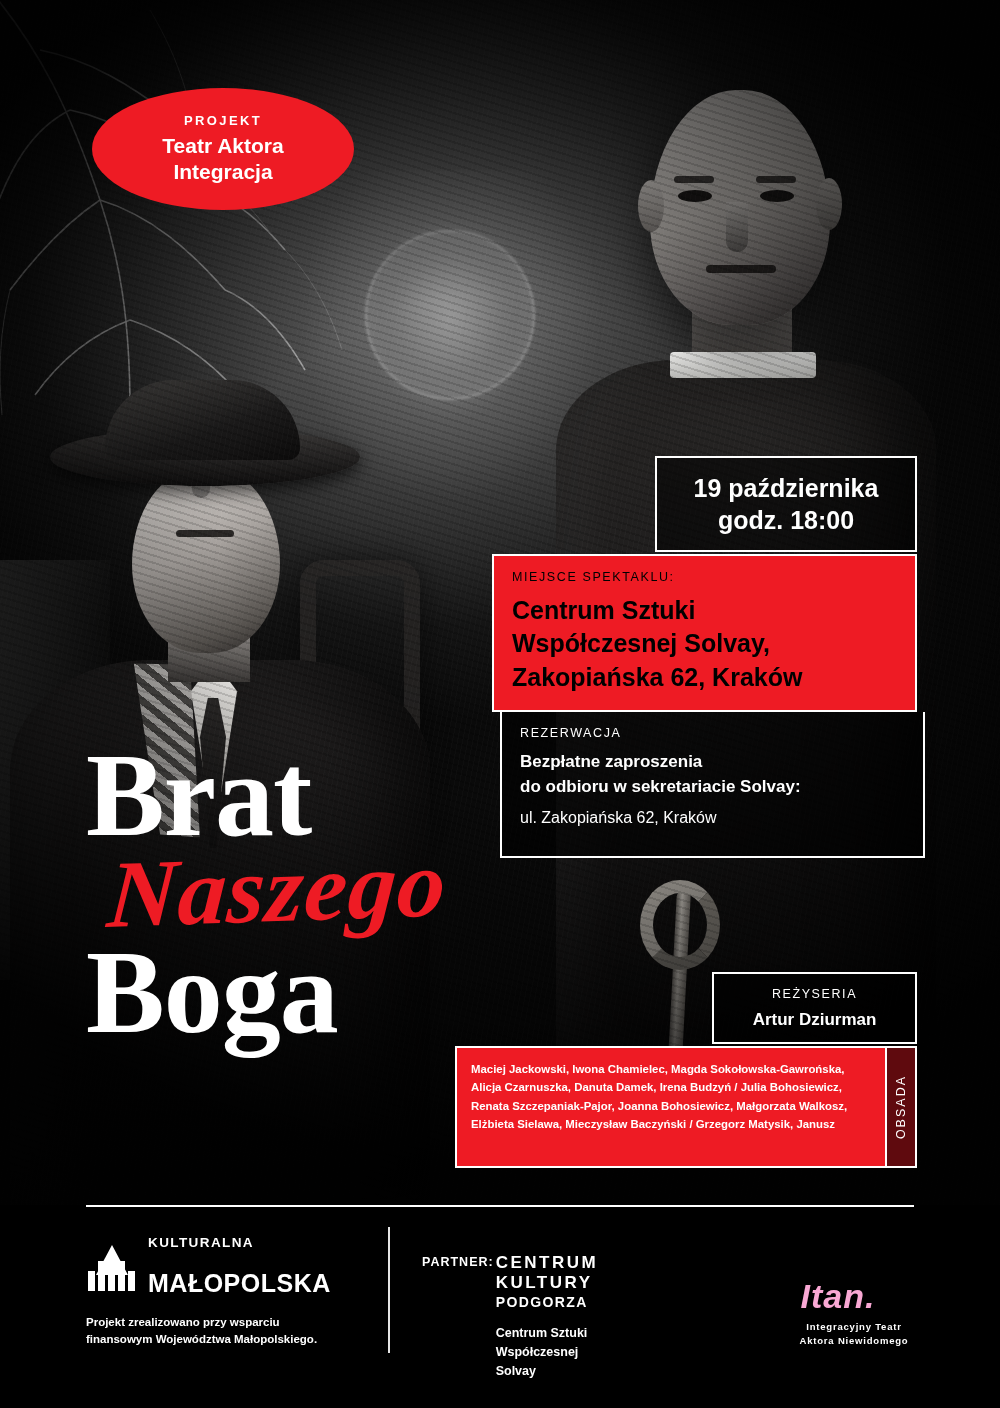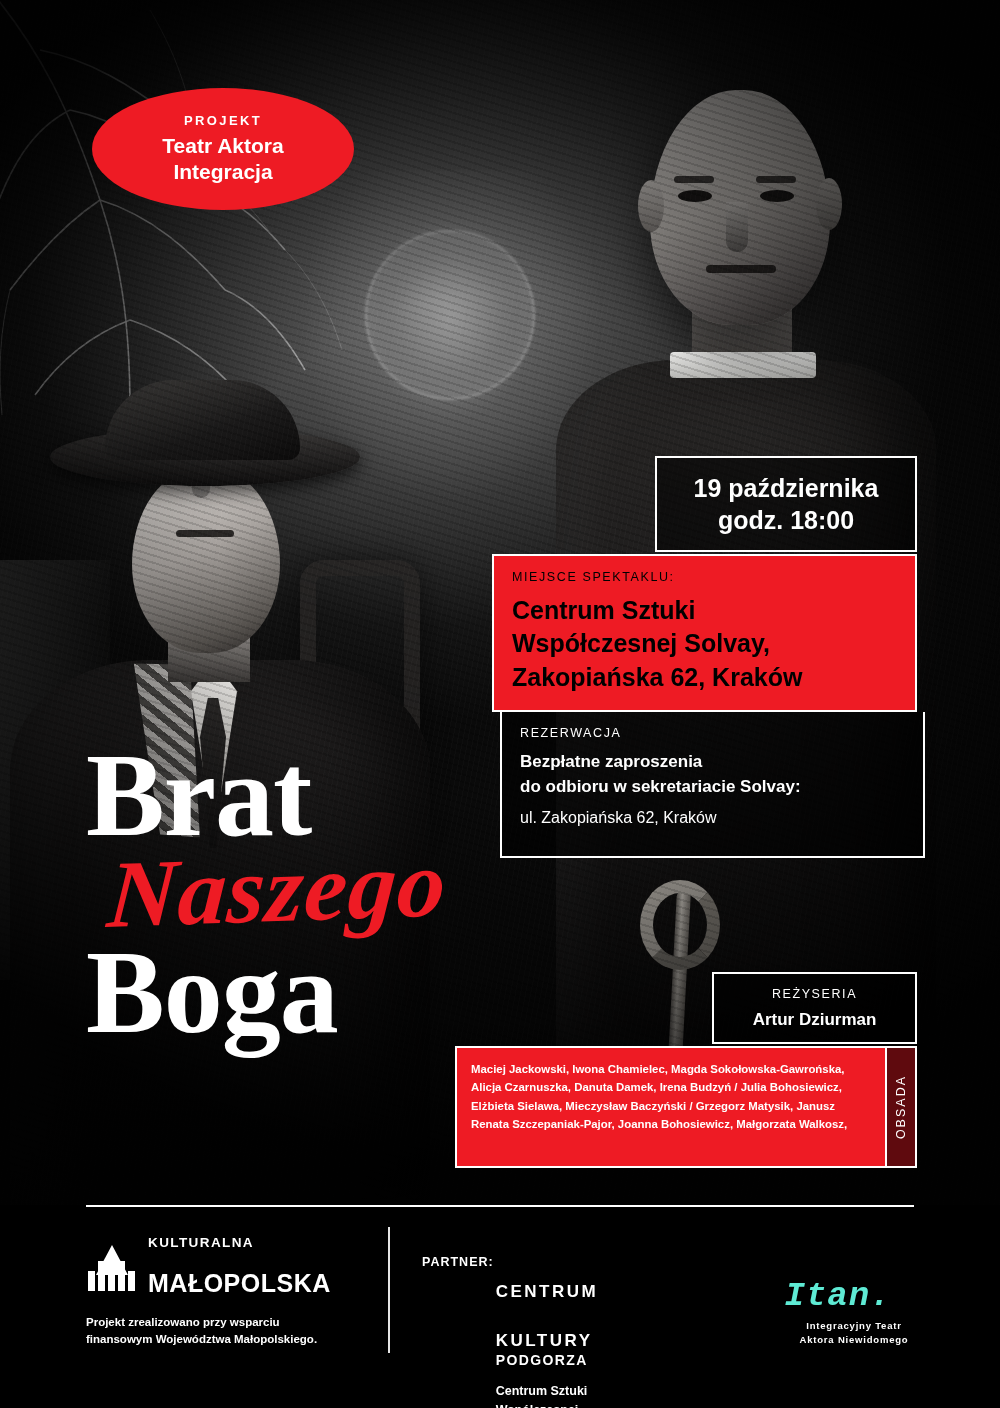--- a/index.html
+++ b/index.html
@@ -292,28 +292,28 @@
     border-bottom: 30px solid #fff;
   }
   .mal-text .k { font-size: 13.5px; font-weight: 700; letter-spacing: 1.4px; }
   .mal-text .m { font-size: 25px; font-weight: 700; letter-spacing: .5px; margin-top: 19px; }
   .mal-note { font-size: 11.5px; font-weight: 700; line-height: 1.5; margin-top: 16px; }
 
   .f-divider { width: 2px; height: 126px; background: #fff; margin: 0 32px; opacity: .9; }
 
   .f-partner { width: 340px; display: flex; gap: 2px; padding-top: 26px; }
   .partner-label { font-size: 12.5px; font-weight: 700; letter-spacing: 1px; padding-top: 2px; }
-  .ckp .l1, .ckp .l2 { font-size: 17px; font-weight: 700; letter-spacing: 2.5px; margin-top: 29px; }
+  .ckp .l1, .ckp .l2 { font-size: 17px; font-weight: 700; letter-spacing: 2.5px; }
   .ckp .l3 { font-size: 14px; font-weight: 700; letter-spacing: 1.4px; margin-top: 1px; }
   .ckp .venue { font-size: 12.5px; font-weight: 700; line-height: 1.5; margin-top: 14px; }
 
   .f-itan { flex: 1; display: flex; flex-direction: column; align-items: center; padding-top: 50px; }
   .itan-mark {
-    font-family: Liberation Mono, monospace;
-    font-style: italic; font-weight: 700; font-size: 34px; color: #5eead4; letter-spacing: 1px;
+    font-family: Liberation Sans, sans-serif;
+    font-style: italic; font-weight: 700; font-size: 34px; color: #f9a8d4; letter-spacing: 1px;
   }
   .itan-sub { font-size: 9.5px; font-weight: 700; letter-spacing: .8px; text-align: center; line-height: 1.45; margin-top: 4px; margin-left: 32px; }
 </style>
 </head>
 <body>
 
 <div class="poster">
 
   <div class="photo">
     <div class="halo">
@@ -414,22 +414,22 @@
 
   <div class="box director-box">
     <div class="lbl">REŻYSERIA</div>
     <div class="val">Artur Dziurman</div>
   </div>
 
   <div class="box cast-box">
     <div class="cast-names">
       <div>Maciej Jackowski, Iwona Chamielec, Magda Sokołowska-Gawrońska,</div>
       <div>Alicja Czarnuszka, Danuta Damek, Irena Budzyń / Julia Bohosiewicz,</div>
+      <div>Renata Szczepaniak-Pajor, Joanna Bohosiewicz, Małgorzata Walkosz,</div>
       <div>Elżbieta Sielawa, Mieczysław Baczyński / Grzegorz Matysik, Janusz</div>
-      <div>Renata Szczepaniak-Pajor, Joanna Bohosiewicz, Małgorzata Walkosz,</div>
     </div>
     <div class="cast-label">
       <span>OBSADA</span>
     </div>
   </div>
 
   <div class="footer">
     <div class="footer-rule"></div>
     <div class="footer-inner">
 

